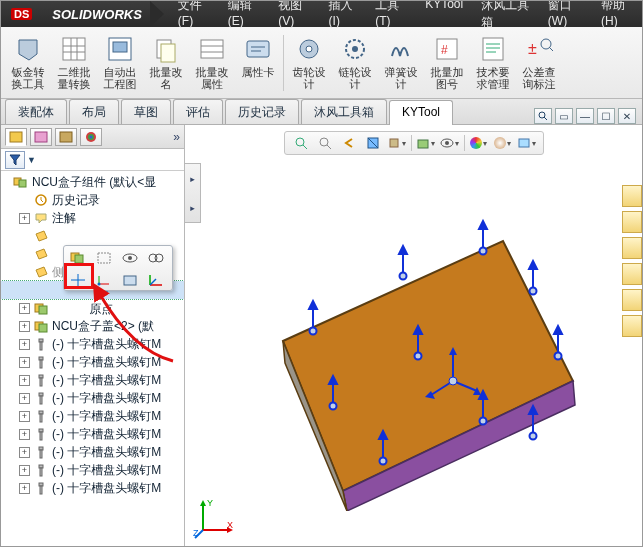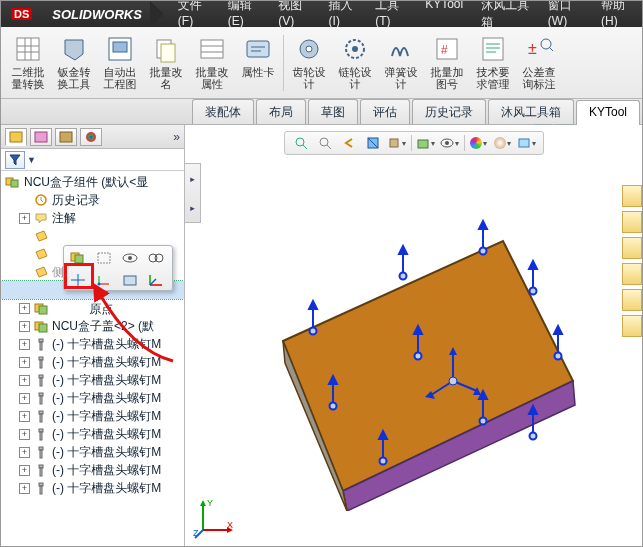--- a/index.html
+++ b/index.html
@@ -14,37 +14,37 @@
   .menubar .mi { color:#e8e8e8; font-size:12px; padding:4px 8px; cursor:default;}
 
   
   .ribbon { height: 72px; background: linear-gradient(#f7f7f7,#e9e9e9); border-bottom:1px solid #b8b8b8; display:flex; align-items:center; padding:2px 4px; gap:0;}
   .rbtn { width:46px; height:66px; display:flex; flex-direction:column; align-items:center; justify-content:flex-start; padding-top:4px; font-size:11px; color:#333; cursor:pointer;}
   .rbtn .ricon { width:30px;height:30px; display:flex;align-items:center;justify-content:center; margin-bottom:2px;}
   .rbtn .rlabel { text-align:center; line-height:12px; white-space:pre;}
   .rsep { width:1px; height:56px; background:#c8c8c8; margin:0 2px;}
 
   
-  .tabstrip { height:26px; background:linear-gradient(#eaeaea,#dcdcdc); border-bottom:1px solid #b0b0b0; display:flex; align-items:flex-end; padding-left:4px; position:relative;flex-direction:column;}
+  .tabstrip { height:26px; background:linear-gradient(#eaeaea,#dcdcdc); border-bottom:1px solid #b0b0b0; display:flex; align-items:flex-end; padding-left:4px; position:relative;}
   .tab { padding:4px 12px 3px; font-size:12px; color:#234; border:1px solid #aaa; border-bottom:none; background:linear-gradient(#f4f4f4,#e4e4e4); margin-right:2px; border-radius:3px 3px 0 0; cursor:pointer;}
   .tab.active { background:#fff; color:#000; position:relative; top:1px;}
   .tabend { margin-left:auto; display:flex; gap:3px; padding-right:6px; align-items:center;}
   .wbtn { width:18px;height:16px;border:1px solid #9aa;background:linear-gradient(#fdfdfd,#e6ecf2);font-size:10px;display:flex;align-items:center;justify-content:center;color:#345;cursor:pointer;}
 
   
   .body { display:flex; height: calc(547px - 26px - 72px - 26px); }
   .side { width:184px; border-right:1px solid #b8b8b8; display:flex; flex-direction:column; background:#fff;}
   .side-tabs { height:24px; background:linear-gradient(#f0f0f0,#dedede); border-bottom:1px solid #bbb; display:flex; align-items:center; padding:0 4px; gap:3px;}
   .side-tabs .stab{ width:22px;height:18px;border:1px solid #a8a8a8;background:linear-gradient(#fff,#e8e8e8);display:flex;align-items:center;justify-content:center;font-size:10px;cursor:pointer;}
   .side-tabs .stab.active{background:#fff;border-bottom-color:#fff;}
   .side-tabs .expand{margin-left:auto;color:#346;font-size:12px;cursor:pointer;}
   .filterbar{height:22px;border-bottom:1px solid #ccc;display:flex;align-items:center;padding:0 4px;}
   .filterbar .fbtn{width:20px;height:18px;border:1px solid #8aa0c0;background:linear-gradient(#fff,#e4ecf6);display:flex;align-items:center;justify-content:center;color:#246;font-size:11px;cursor:pointer;}
   .tree{flex:1;overflow:hidden;font-size:12px;padding:2px 0;position:relative;}
-  .tnode{display:flex;align-items:center;height:18px;padding-left:4px;gap:3px;white-space:nowrap;}
+  .tnode{display:flex;align-items:center;height:18px;padding-left:12px;gap:3px;white-space:nowrap;}
   .twister{width:11px;height:11px;border:1px solid #888;font-size:9px;line-height:9px;text-align:center;color:#444;background:#fff;cursor:pointer;}
   .twister.blank{border:none;background:none;}
   .nicon{width:16px;height:14px;display:flex;align-items:center;justify-content:center;}
   .nlabel{color:#123;}
   .tnode.sel{background:#cde2f7;outline:1px dotted #4a7;flex-direction:column;}
   .indent1{padding-left:18px;}
   .ctx-toolbar{position:absolute;left:62px;top:74px;width:110px;height:46px;background:linear-gradient(#fdfdfd,#ebebeb);border:1px solid #aeb6c0;border-radius:3px;box-shadow:2px 2px 4px rgba(0,0,0,.25);display:flex;flex-wrap:wrap;align-content:flex-start;padding:2px;gap:2px;}
   .ctx-toolbar .cbtn{width:24px;height:20px;display:flex;align-items:center;justify-content:center;border-radius:2px;cursor:pointer;}
   .redbox{position:absolute;left:63px;top:92px;width:30px;height:26px;border:3px solid #e11;z-index:5;}
   .arrow{position:absolute;left:92px;top:110px;z-index:6;}
@@ -85,38 +85,38 @@
     <span class="mi">沐风工具箱</span>
     <span class="mi">窗口(W)</span>
     <span class="mi">帮助(H)</span>
   </div>
 </div>
 
 <div class="ribbon" id="ribbon">
     <div class="rbtn">
       <div class="ricon">
         <svg width="30" height="30">
+          <path d="M6 6 L24 6 L24 20 L16 26 L6 20 Z" fill="#bcd" stroke="#468"></path>
+        </svg>
+      </div>
+      <div class="rlabel">钣金转
+换工具</div>
+    </div>
+    <div class="rbtn">
+      <div class="ricon">
+        <svg width="30" height="30">
           <rect x="4" y="4" width="22" height="22" fill="#fff" stroke="#888"></rect>
           <line x1="4" y1="12" x2="26" y2="12" stroke="#888"></line>
           <line x1="4" y1="18" x2="26" y2="18" stroke="#888"></line>
           <line x1="12" y1="4" x2="12" y2="26" stroke="#888"></line>
           <line x1="18" y1="4" x2="18" y2="26" stroke="#888"></line>
         </svg>
       </div>
       <div class="rlabel">二维批
 量转换</div>
-    </div>
-    <div class="rbtn">
-      <div class="ricon">
-        <svg width="30" height="30">
-          <path d="M6 6 L24 6 L24 20 L16 26 L6 20 Z" fill="#bcd" stroke="#468"></path>
-        </svg>
-      </div>
-      <div class="rlabel">钣金转
-换工具</div>
     </div>
     <div class="rbtn">
       <div class="ricon">
         <svg width="30" height="30">
           <rect x="4" y="4" width="22" height="22" fill="#fff" stroke="#468"></rect>
           <rect x="8" y="8" width="14" height="10" fill="#9bd" stroke="#468"></rect>
         </svg>
       </div>
       <div class="rlabel">自动出
 工程图</div>

